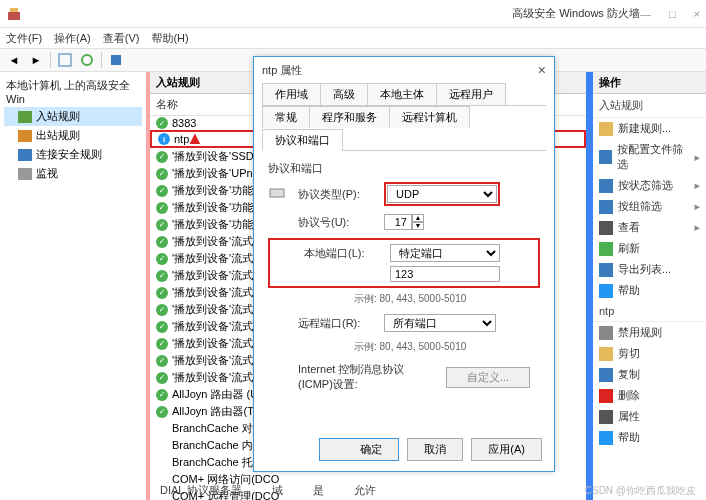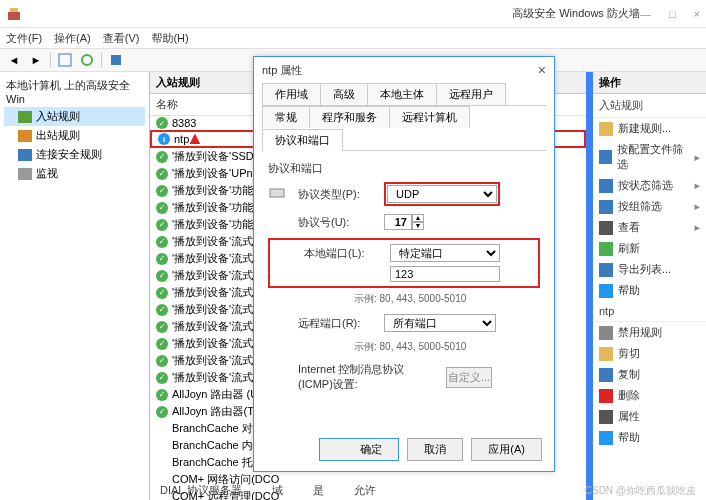--- a/index.html
+++ b/index.html
@@ -6,21 +6,21 @@
 body { background: #fff; width: 706px; height: 500px; overflow: hidden; position: relative; }
 .titlebar { height: 28px; background: #fff; display: flex; align-items: center; padding: 0 6px; border-bottom: 1px solid #e0e0e0; }
 .titlebar .icon { width: 16px; height: 16px; margin-right: 6px; }
 .titlebar .title { flex: 1; color: #333; text-align: right; }
 .titlebar .winbtns { display: flex; gap: 18px; color: #999; }
 .menubar { height: 20px; display: flex; align-items: center; padding: 0 6px; gap: 12px; color: #333; }
 .toolbar { height: 24px; display: flex; align-items: center; padding: 2px 4px; border-top: 1px solid #e0e0e0; border-bottom: 1px solid #e0e0e0; gap: 2px; background: #f8f8f8; }
 .toolbar .btn { width: 20px; height: 20px; display: flex; align-items: center; justify-content: center; border: 1px solid transparent; }
 .toolbar .sep { width: 1px; height: 16px; background: #ccc; margin: 0 2px; }
 .main { display: flex; height: calc(500px - 72px); }
-.tree { width: 150px; border-right: 1px solid #fca5a5; padding: 4px; }
+.tree { width: 150px; border-right: 4px solid #fca5a5; padding: 4px; }
 .tree-title { font-size: 11px; padding: 2px; color: #222; }
 .tree-item { display: flex; align-items: center; padding: 2px 4px 2px 14px; gap: 4px; }
 .tree-item.sel { background: #cce8ff; }
 .ticon { width: 14px; height: 12px; display: inline-block; }
 .ticon.green { background: #5a9f3c; }
 .ticon.orange { background: #d88a2a; }
 .ticon.blue { background: #3a7abd; }
 .ticon.gray { background: #999; }
 .center { flex: 1; display: flex; flex-direction: column; }
 .center-hdr { background: #f0f0f0; padding: 3px 6px; border-bottom: 1px solid #ccc; font-weight: bold; }
@@ -43,28 +43,28 @@
 .dlg-title .close { margin-left: auto; font-size: 14px; color: #555; }
 .tabs { display: flex; flex-wrap: wrap; margin: 0 8px; border-bottom: 1px solid #ccc; }
 .tab { padding: 3px 12px; border: 1px solid #ccc; border-bottom: none; margin-right: -1px; background: #f8f8f8; font-size: 11px; }
 .tab.active { background: #fff; position: relative; top: 1px; }
 .dlg-body { padding: 10px 14px; }
 .field-row { display: flex; align-items: center; margin-bottom: 8px; gap: 8px; }
 .field-row label { width: 78px; text-align: left; color: #333; }
 select, input[type=text] { border: 1px solid #aaa; padding: 1px 4px; font-size: 11px; background: #fff; }
 .red-frame { border: 2px solid #d22; padding: 1px; }
 .spin { width: 42px; display: flex; }
-.spin input { width: 28px; text-align: right; font-weight: bold; }
+.spin input { width: 28px; text-align: right; }
 .spin .sbtn { width: 12px; border: 1px solid #aaa; font-size: 7px; text-align: center; line-height: 6px; }
 .example { color: #666; font-size: 10px; margin-left: 86px; margin-bottom: 8px; }
 .section-label { margin-bottom: 6px; color: #333; }
 .dlg-buttons { position: absolute; bottom: 10px; right: 12px; display: flex; gap: 8px; }
 .dlg-buttons button { padding: 3px 16px; border: 1px solid #aaa; background: #f0f0f0; font-size: 11px; }
 .dlg-buttons button.primary { border: 1px solid #3a96dd; padding-left: 40px; }
-.custom-btn { padding: 2px 1px; border: 1px solid #aaa; background: #f0f0f0; font-size: 11px; color: #888; }
+.custom-btn { padding: 2px 20px; border: 1px solid #aaa; background: #f0f0f0; font-size: 11px; color: #888; }
 .watermark { position: absolute; bottom: 2px; right: 10px; color: #bbb; font-size: 10px; z-index: 20; }
 </style>
 </head>
 <body>
 
 <div class="titlebar">
   <span class="icon"><svg width="16" height="16">
         <rect x="2" y="6" width="12" height="8" fill="#c0504d"></rect>
         <rect x="4" y="2" width="8" height="4" fill="#e6b85c"></rect>
       </svg></span>

